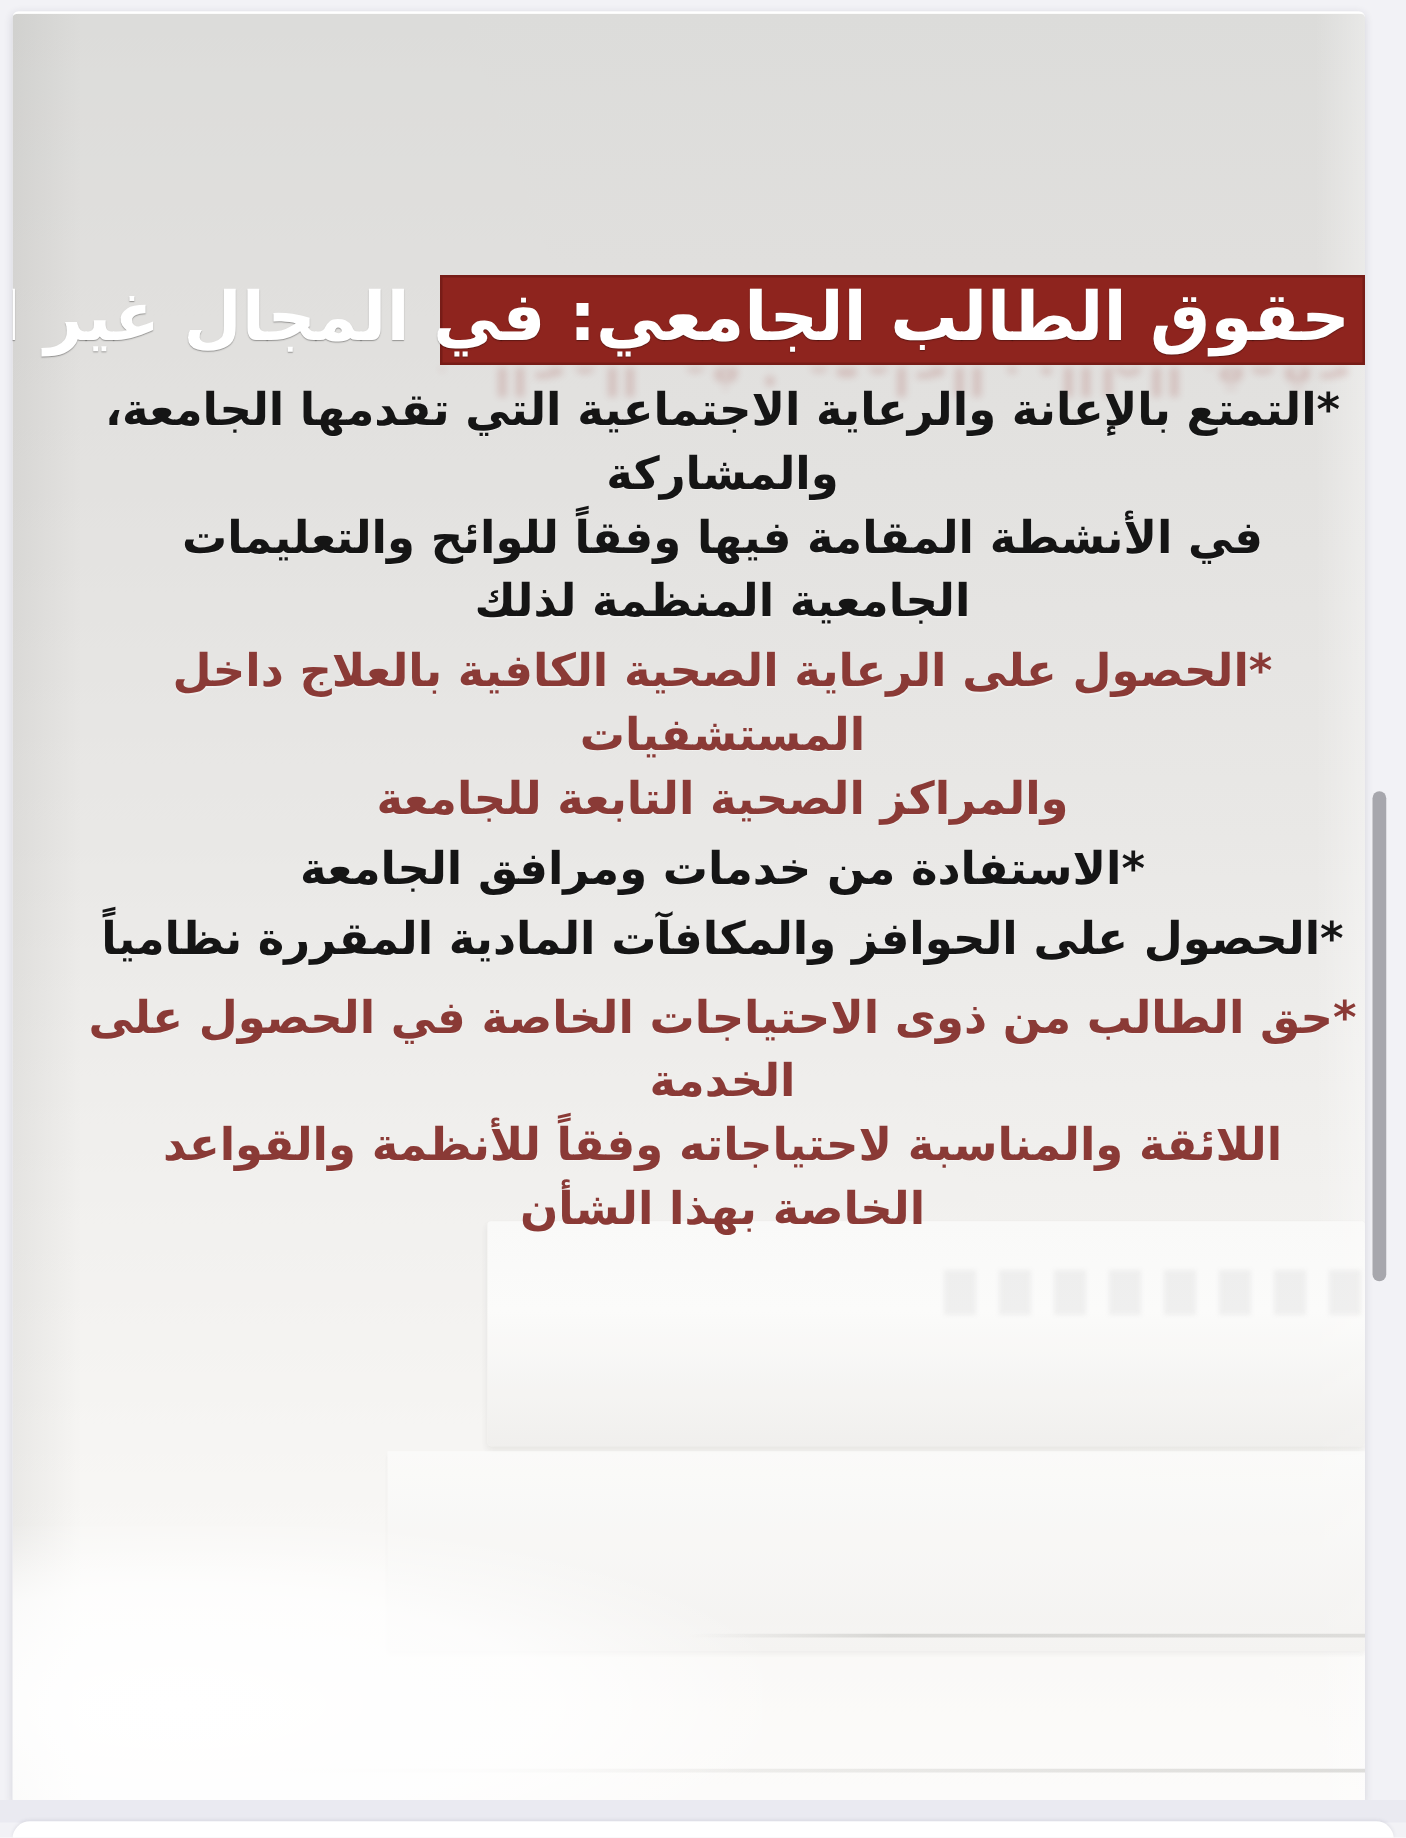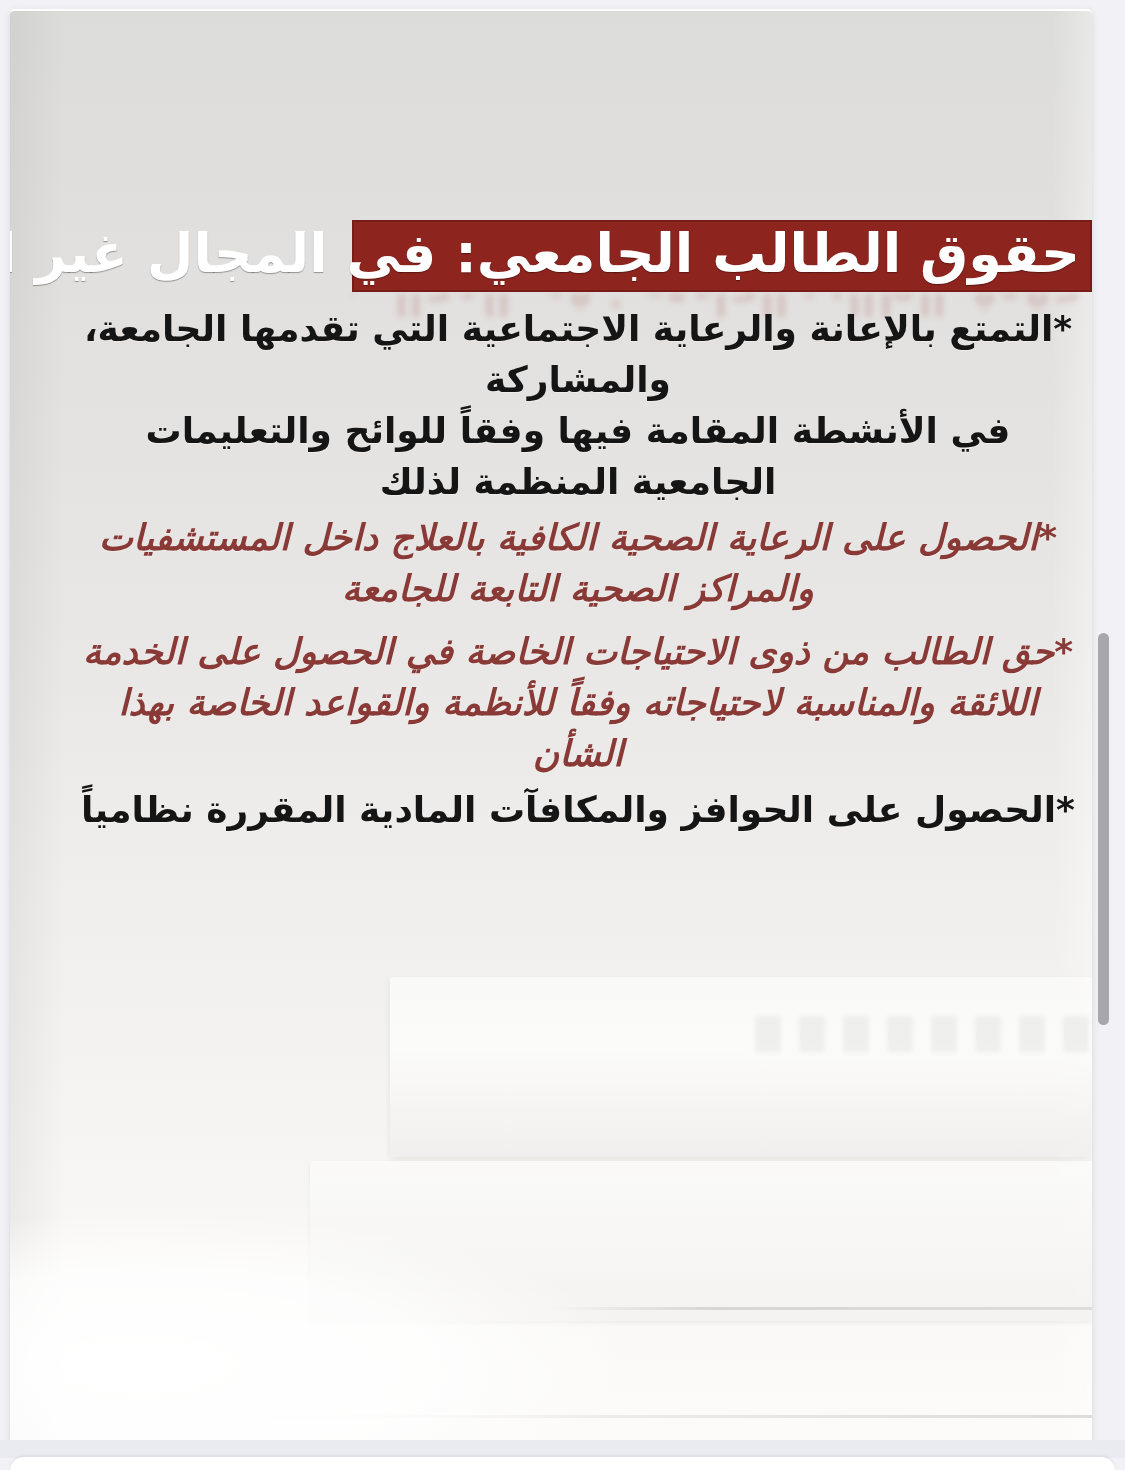--- a/index.html
+++ b/index.html
@@ -66,21 +66,21 @@
   
   .body-text{
     position:absolute;left:58px;right:2px;top:292px;
     direction:rtl;text-align:center;
     font-weight:bold;font-size:36px;line-height:51px;
   }
   .para{margin:0 2px 5px 0;white-space:pre-line;
     text-shadow:0 1px 0 rgba(255,255,255,.35);}
   .para.mt{margin-top:12px;}
   .c-black{color:var(--black-text,#151515);}
-  .c-red{color:var(--red-text,#8a3a36);font-style:italic;}
+  .c-red{color:var(--red-text,#8a3a36);}
 
   
   .scroll-thumb{
     position:absolute;left:1098px;top:633px;width:11px;height:392px;
     border-radius:6px;background:#9a9aa0;opacity:.85;
   }
   .bottom-gap{
     position:absolute;left:0;top:1440px;width:1125px;height:18px;
     background:#eaeaf1;
   }
@@ -108,23 +108,24 @@
     <div class="title-bar">
       <span>حقوق الطالب الجامعي: في المجال غير الأكاديمي:</span>
     </div>
     <div class="title-reflection">حقوق الطالب الجامعي: في المجال غير الأكاديمي:</div>
 
     <div class="body-text">
       <p class="para c-black">*التمتع بالإعانة والرعاية الاجتماعية التي تقدمها الجامعة، والمشاركة
 في الأنشطة المقامة فيها وفقاً للوائح والتعليمات الجامعية المنظمة لذلك</p>
       <p class="para c-red">*الحصول على الرعاية الصحية الكافية بالعلاج داخل المستشفيات
 والمراكز الصحية التابعة للجامعة</p>
+      <p class="para c-black">*الاستفادة من خدمات ومرافق الجامعة</p>
+      <p class="para c-black">*الحصول على الحوافز والمكافآت المادية المقررة نظامياً</p>
       <p class="para c-red mt">*حق الطالب من ذوى الاحتياجات الخاصة في الحصول على الخدمة
 اللائقة والمناسبة لاحتياجاته وفقاً للأنظمة والقواعد الخاصة بهذا الشأن</p>
-      <p class="para c-black">*الحصول على الحوافز والمكافآت المادية المقررة نظامياً</p>
 
     </div>
   </div>
 
   <div class="scroll-thumb"></div>
   <div class="bottom-gap"></div>
   <div class="next-card"></div>
 
 </div>
 

